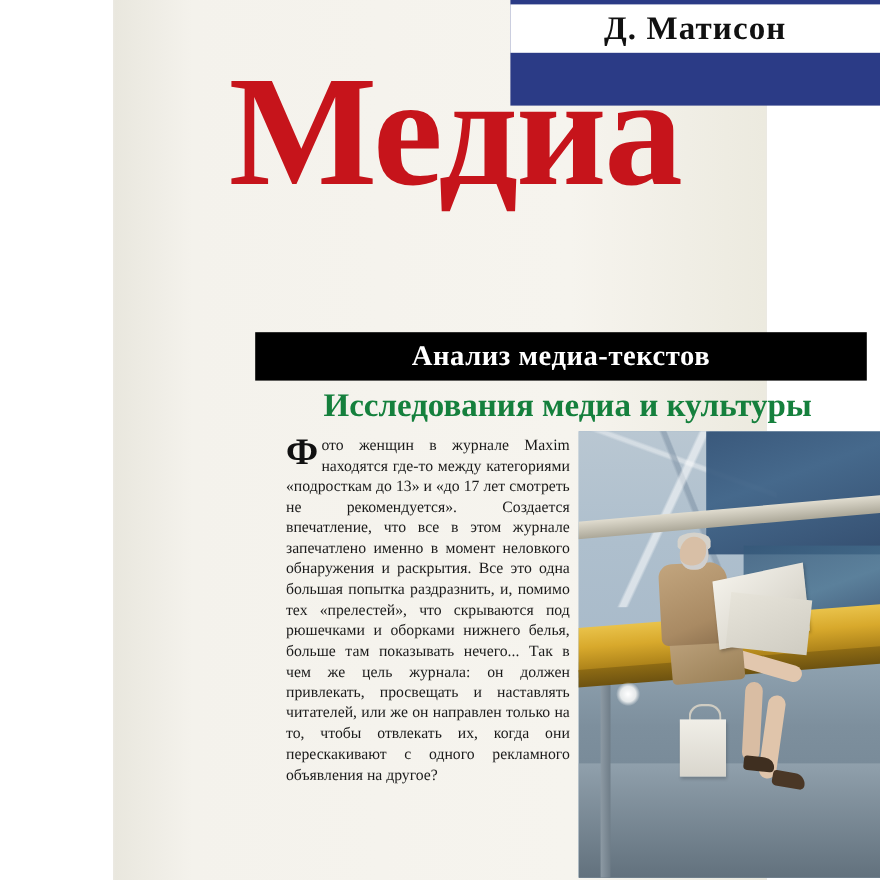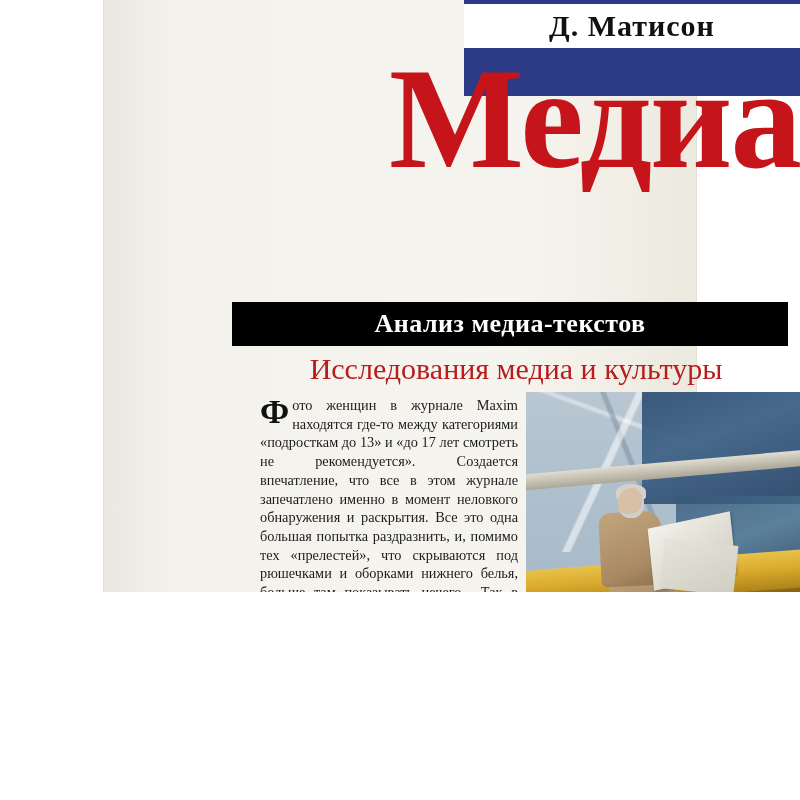--- a/index.html
+++ b/index.html
@@ -10,21 +10,21 @@
   body {
     width: 800px;
     height: 800px;
     font-family: "Liberation Serif", serif;
     overflow: hidden;
   }
 
   #book-cover {
     position: relative;
     width: 800px;
-    height: 592px;
+    height: 800px;
     background: #ffffff;
     overflow: hidden;
   }
 
   
   .cover-page {
     position: absolute;
     left: 104px;
     top: 0px;
     width: 592px;
@@ -65,21 +65,21 @@
     align-items: center;
     justify-content: center;
   }
 
   
   .title-main {
     position: absolute;
     left: 104px;
     top: 52px;
     width: 592px;
-    text-align: right;
+    text-align: left;
     color: #c6141b;
     font-family: "Liberation Serif", serif;
     font-weight: bold;
     font-size: 143px;
     line-height: 0.95;
     letter-spacing: -2px;
   }
   .title-sub-big {
     position: absolute;
     left: 104px;
@@ -114,23 +114,23 @@
     letter-spacing: 0.5px;
   }
 
   
   .series-line {
     position: absolute;
     left: 128px;
     top: 352px;
     width: 568px;
     text-align: center;
-    color: #b91c1c;
-    font-family: "Liberation Serif", serif;
-    font-weight: normal;
+    color: #15803d;
+    font-family: "Liberation Serif", serif;
+    font-weight: bold;
     font-size: 30px;
     letter-spacing: 0px;
   }
 
   
   .lower {
     position: absolute;
     left: 104px;
     top: 392px;
     width: 592px;

